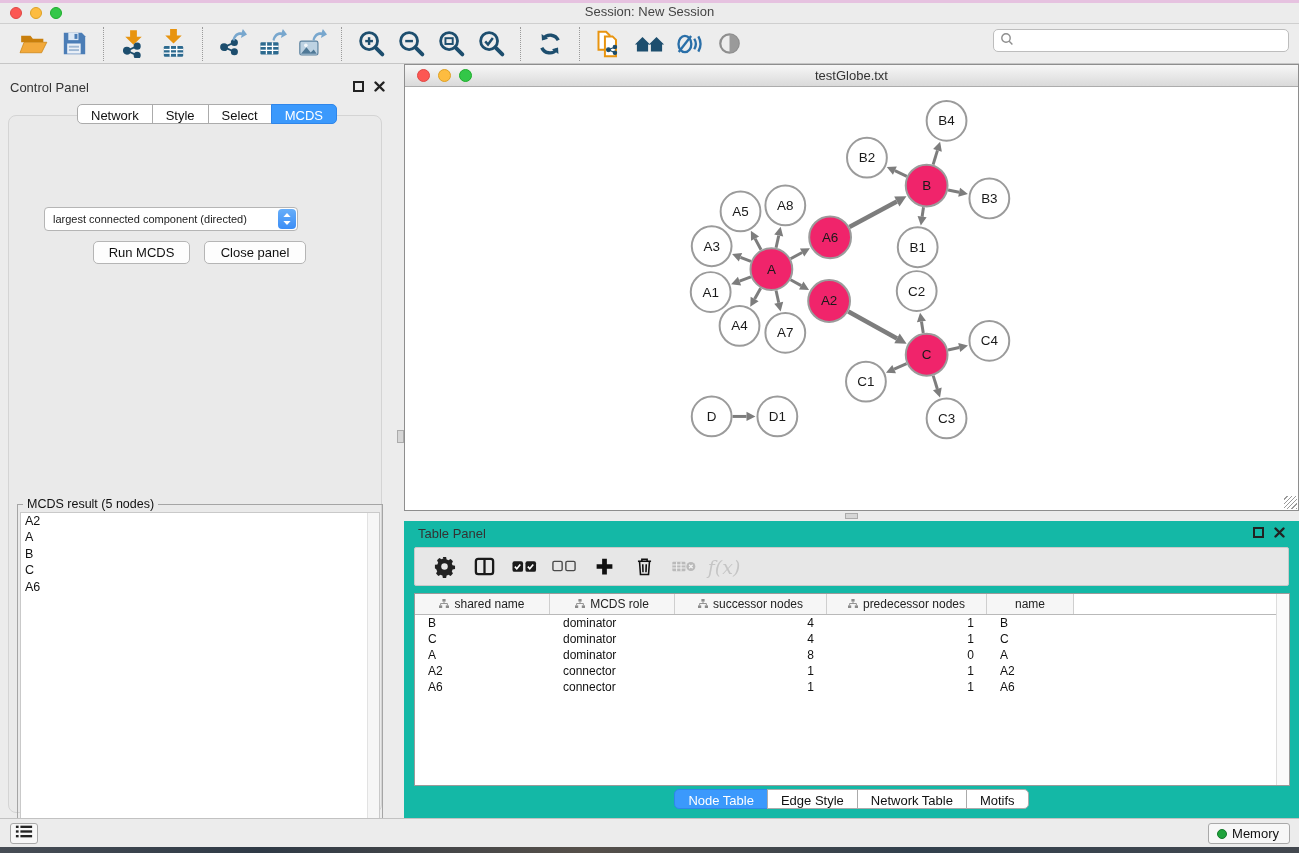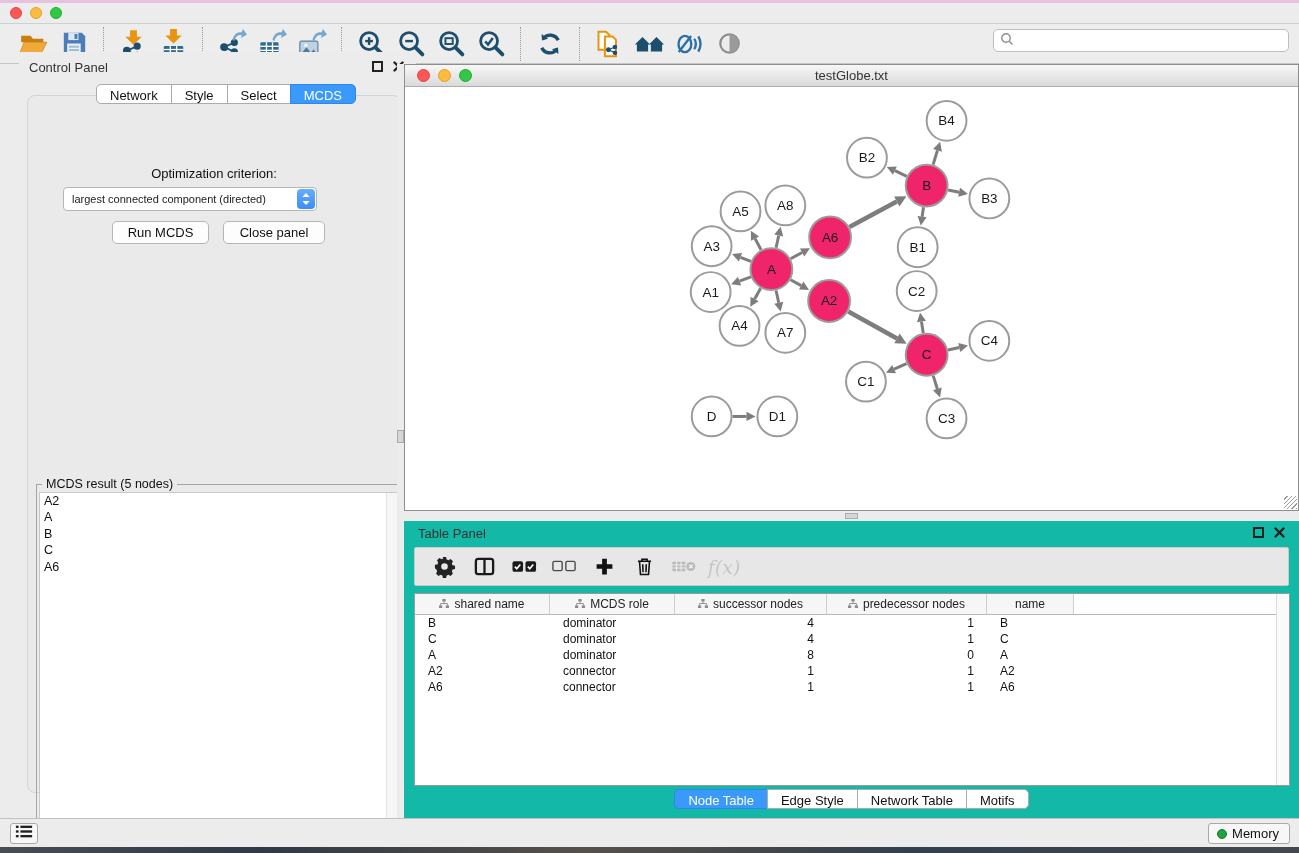--- a/index.html
+++ b/index.html
@@ -22,21 +22,21 @@
     border-bottom:1px solid #C6C6C6; display:flex; align-items:center; }
   .tb-group { display:flex; align-items:center; height:34px; padding:0 9px; border-right:1px dotted #9a9a9a; }
   .tb-group:first-child { padding-left:14px; }
   .tb-group:last-of-type { border-right:none; }
   .tb-icon { width:40px; height:32px; display:flex; align-items:center; justify-content:center; cursor:default; }
   #search-box { position:absolute; right:10px; top:5px; width:296px; height:23px; background:#fff;
     border:1px solid #BDBDBD; border-radius:5px; display:flex; align-items:center; padding-left:6px; }
   #search-box input { border:none; outline:none; font-size:12px; width:250px; background:transparent; }
 
   
-  #control-panel { position:absolute; left:0; top:52px; width:397px; height:754px; background:#ECECEC;margin-left:19px; }
+  #control-panel { position:absolute; left:0; top:72px; width:397px; height:754px; background:#ECECEC; }
   .panel-title { font-size:13px; color:#333; }
   #cp-title { position:absolute; left:10px; top:8px; }
   .panel-btns { position:absolute; top:9px; display:flex; gap:10px; align-items:center; }
   #cp-btns { right:12px; }
   .float-btn { width:11px; height:11px; border:2px solid #222; background:transparent; }
   .close-btn svg { display:block; }
 
   .seg-tabs { display:flex; }
   .seg-tab { font-size:13px; color:#111; background:#fff; border:1px solid #ABABAB; padding:3px 13px 0;
     margin-left:-1px; white-space:nowrap; }
@@ -129,20 +129,21 @@
 </style>
 </head>
 <body>
 
 <div id="titlebar">
   <div class="lights">
     <div class="light red"></div>
     <div class="light yellow"></div>
     <div class="light green"></div>
   </div>
+  <div id="app-title">Session: New Session</div>
 </div>
 
 <div id="toolbar">
   <div id="toolbar-groups" style="display:flex; align-items:center; height:100%;">
       <div class="tb-group">
         <span class="tb-icon">
           <svg viewBox="0 0 24 24" width="30" height="28">
             <path fill="#C97F0C" d="M1 5h8l2 2.5h9v3H1z"></path>
             <path fill="#F2A93B" stroke="#C97F0C" stroke-width=".6" d="M3.5 10.5h19.5l-4.5 9H0z"></path>
           </svg>
@@ -324,21 +325,20 @@
         </svg>
     </div>
   </div>
   <div id="cp-tabs" class="seg-tabs">
       <span class="seg-tab">Network</span>
       <span class="seg-tab">Style</span>
       <span class="seg-tab">Select</span>
       <span class="seg-tab active">MCDS</span>
     </div>
   <div id="cp-content">
-    <div id="opt-label">Optimization criterion:</div>
     <div id="criterion-select">
       <span class="sel-text">largest connected component (directed)</span>
       <span class="stepper">
         <svg width="10" height="14" viewBox="0 0 10 14">
             <path d="M5 1 L8.6 5 H1.4z" fill="#fff"></path>
             <path d="M5 13 L1.4 9 H8.6z" fill="#fff"></path>
           </svg>
       </span>
     </div>
     <div id="run-btn" class="cp-button">Run MCDS</div>

